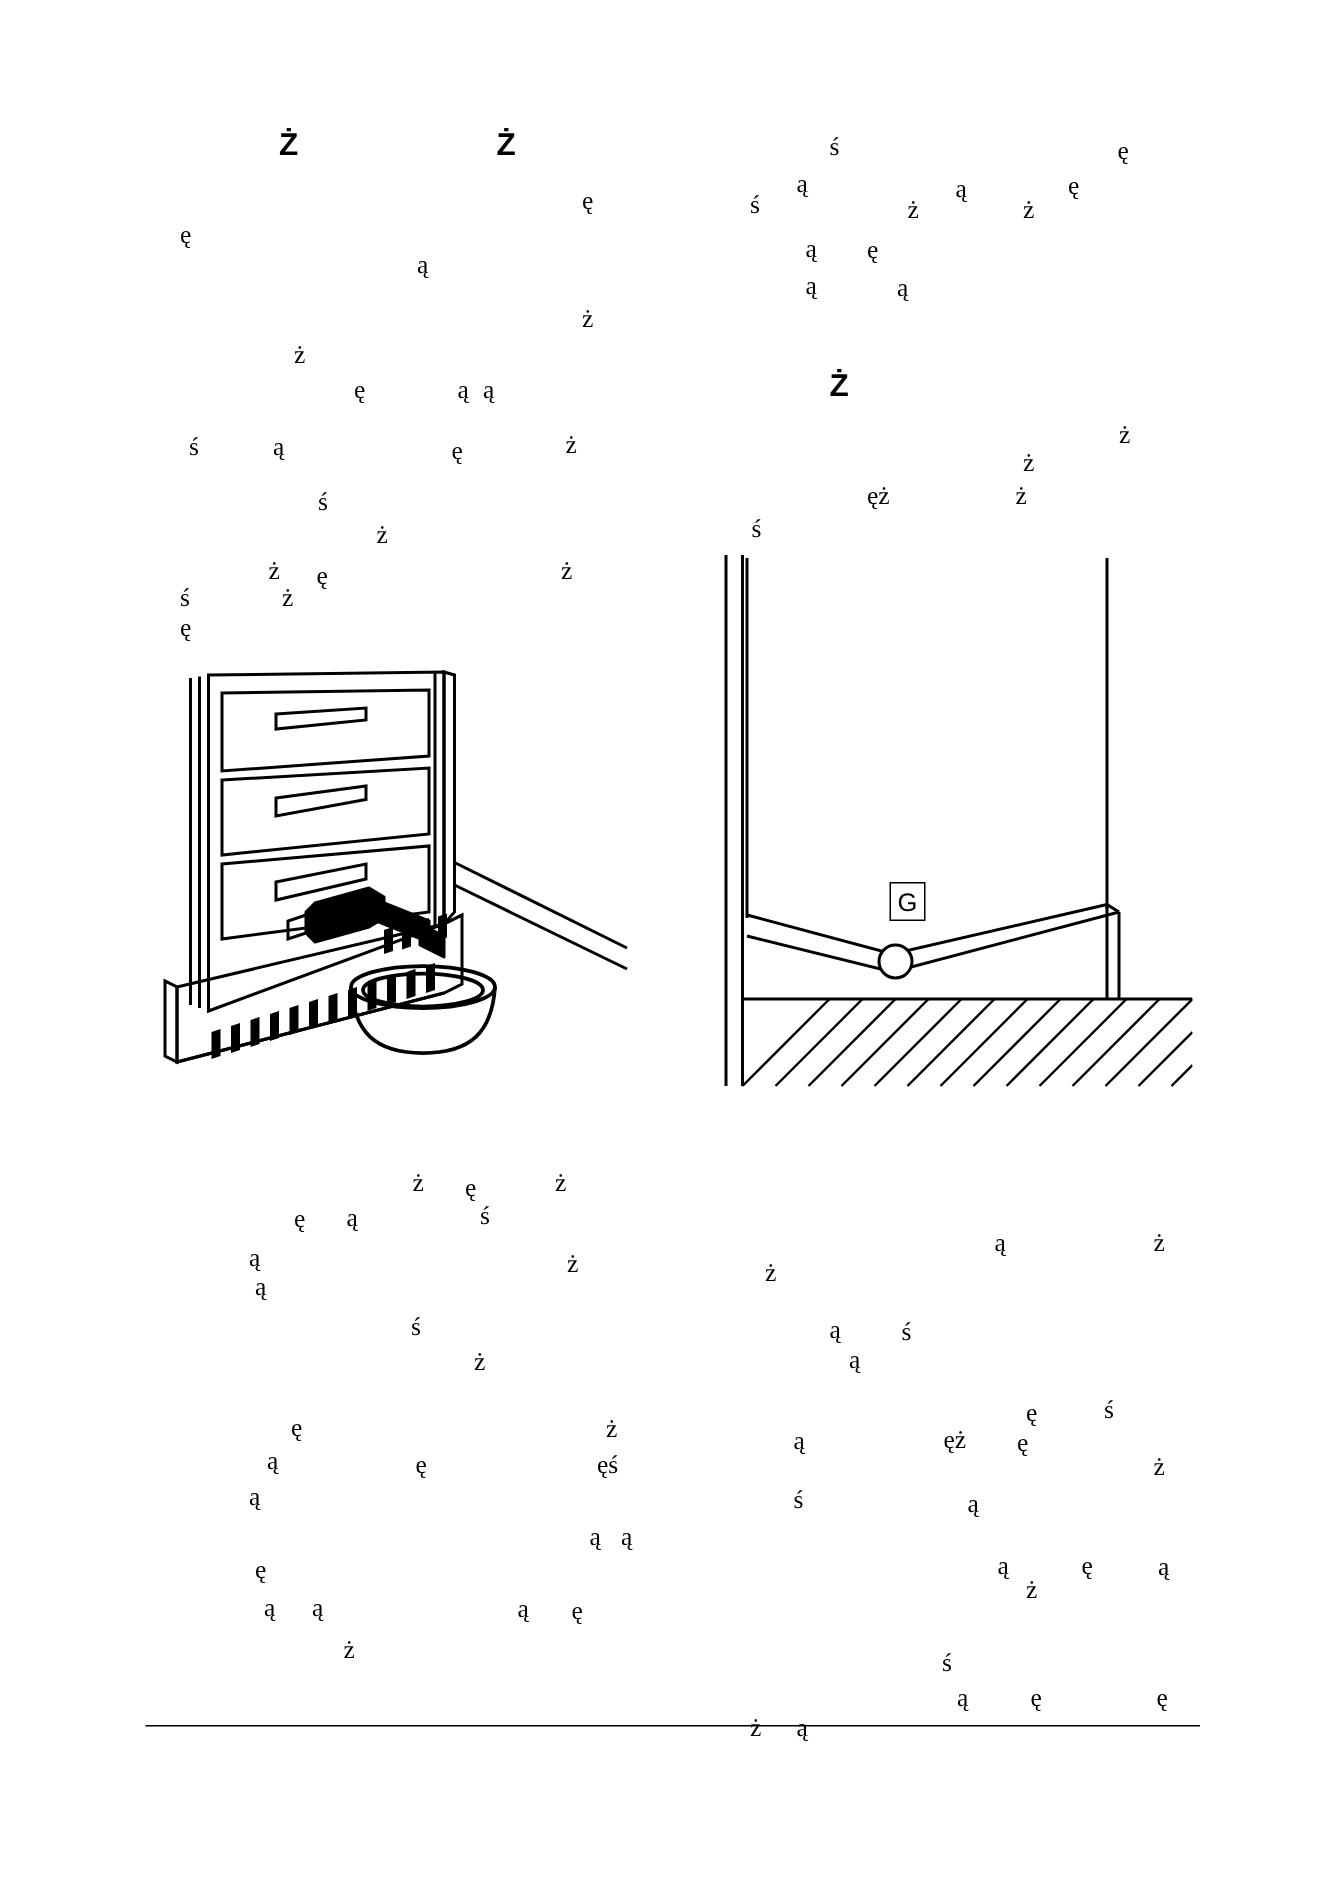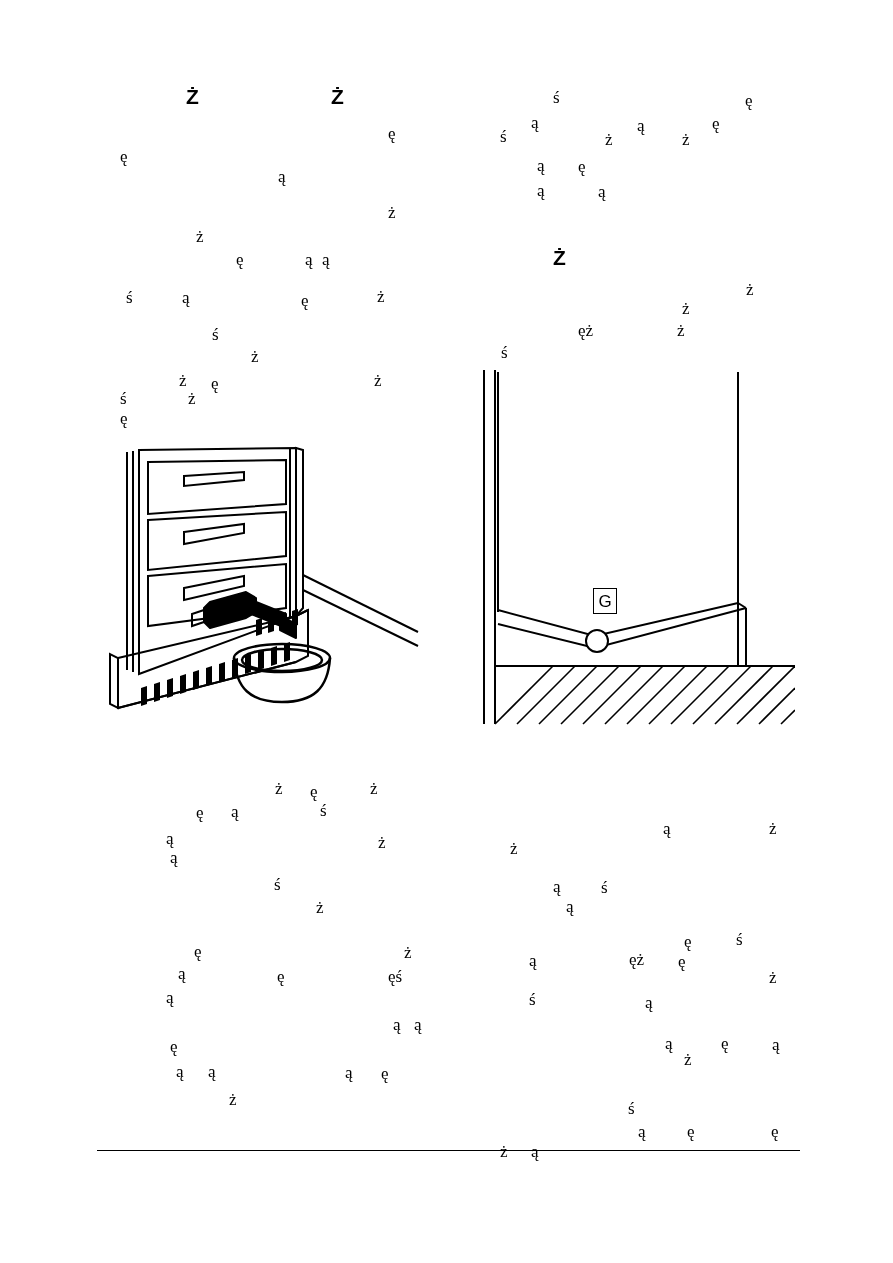--- a/index.html
+++ b/index.html
@@ -239,21 +239,21 @@
       <span class="glyph" style="left: 316px; top: 899px;">ż</span>
       <span class="glyph" style="left: 736px; top: 931px;">ś</span>
       <span class="glyph" style="left: 684px; top: 933px;">ę</span>
       <span class="glyph" style="left: 404px; top: 944px;">ż</span>
       <span class="glyph" style="left: 194px; top: 943px;">ę</span>
       <span class="glyph" style="left: 529px; top: 952px;">ą</span>
       <span class="glyph" style="left: 629px; top: 951px;">ęż</span>
       <span class="glyph" style="left: 678px; top: 953px;">ę</span>
       <span class="glyph" style="left: 178px; top: 965px;">ą</span>
       <span class="glyph" style="left: 277px; top: 968px;">ę</span>
-      <span class="glyph" style="left: 388px; top: 968px;">ęś</span>
+      <span class="glyph" style="left: 398px; top: 968px;">ęś</span>
       <span class="glyph" style="left: 769px; top: 969px;">ż</span>
       <span class="glyph" style="left: 166px; top: 989px;">ą</span>
       <span class="glyph" style="left: 529px; top: 991px;">ś</span>
       <span class="glyph" style="left: 645px; top: 994px;">ą</span>
       <span class="glyph" style="left: 393px; top: 1016px;">ą</span>
       <span class="glyph" style="left: 414px; top: 1016px;">ą</span>
       <span class="glyph" style="left: 665px; top: 1035px;">ą</span>
       <span class="glyph" style="left: 721px; top: 1035px;">ę</span>
       <span class="glyph" style="left: 772px; top: 1036px;">ą</span>
       <span class="glyph" style="left: 170px; top: 1038px;">ę</span>

